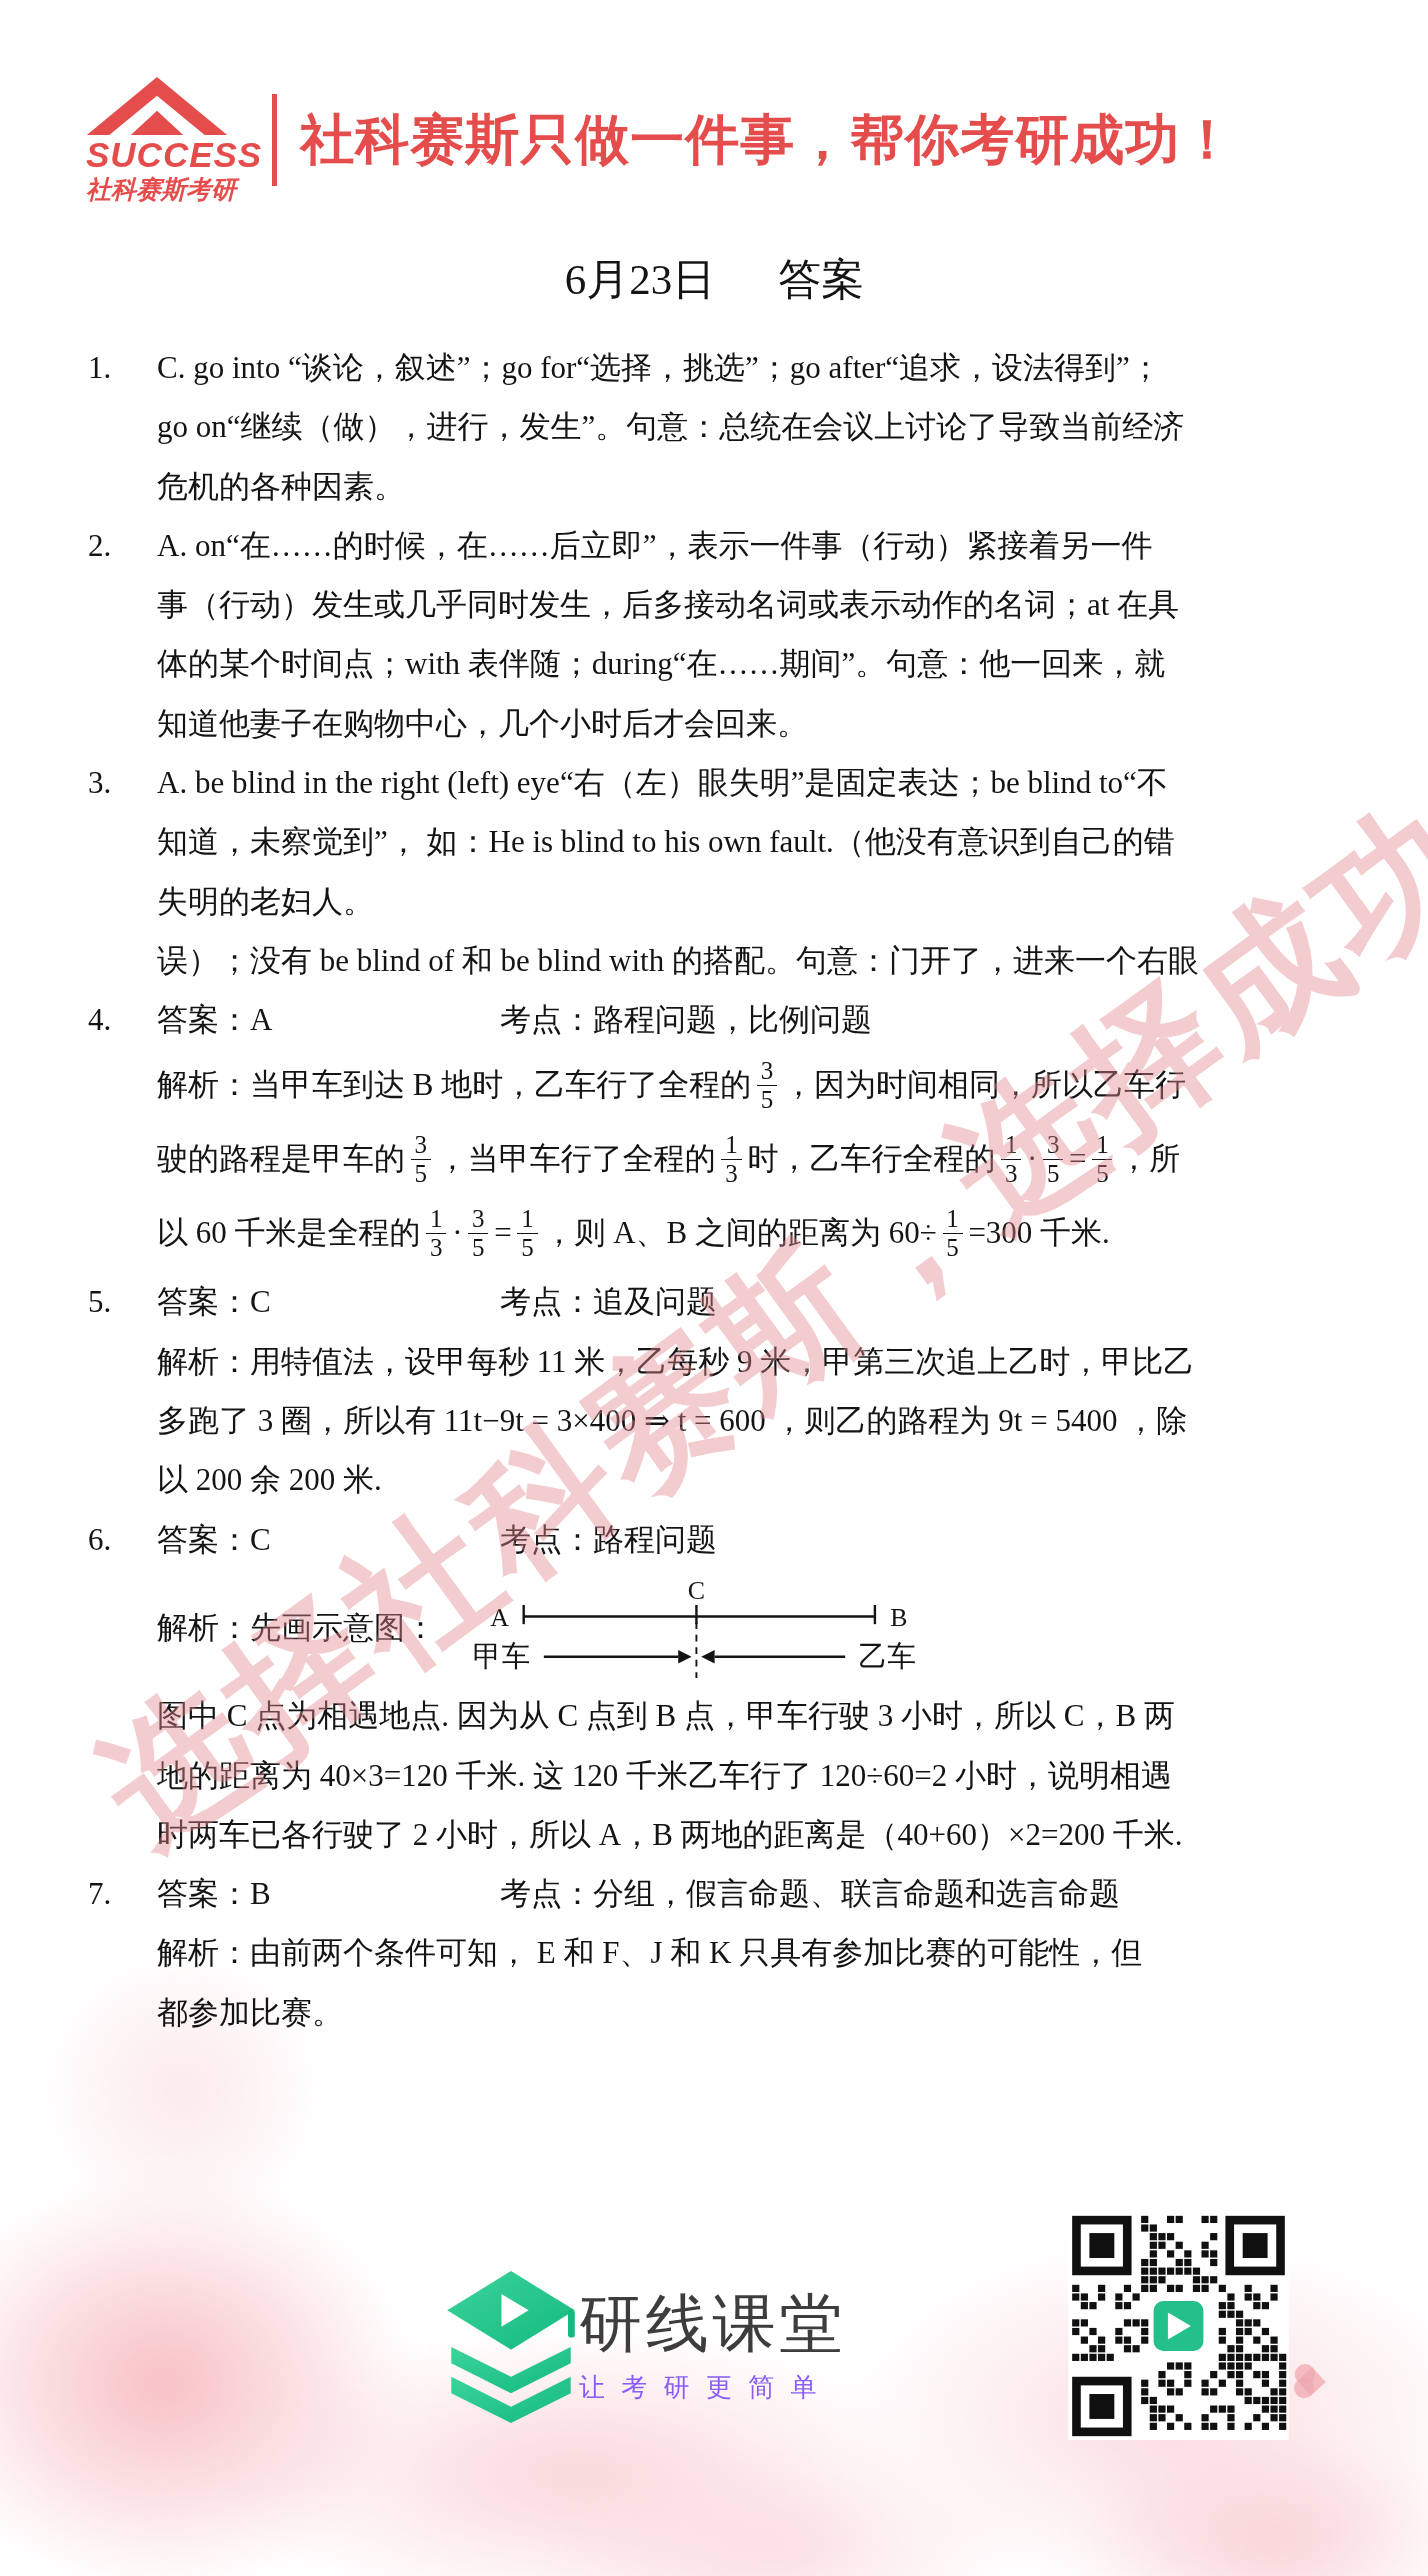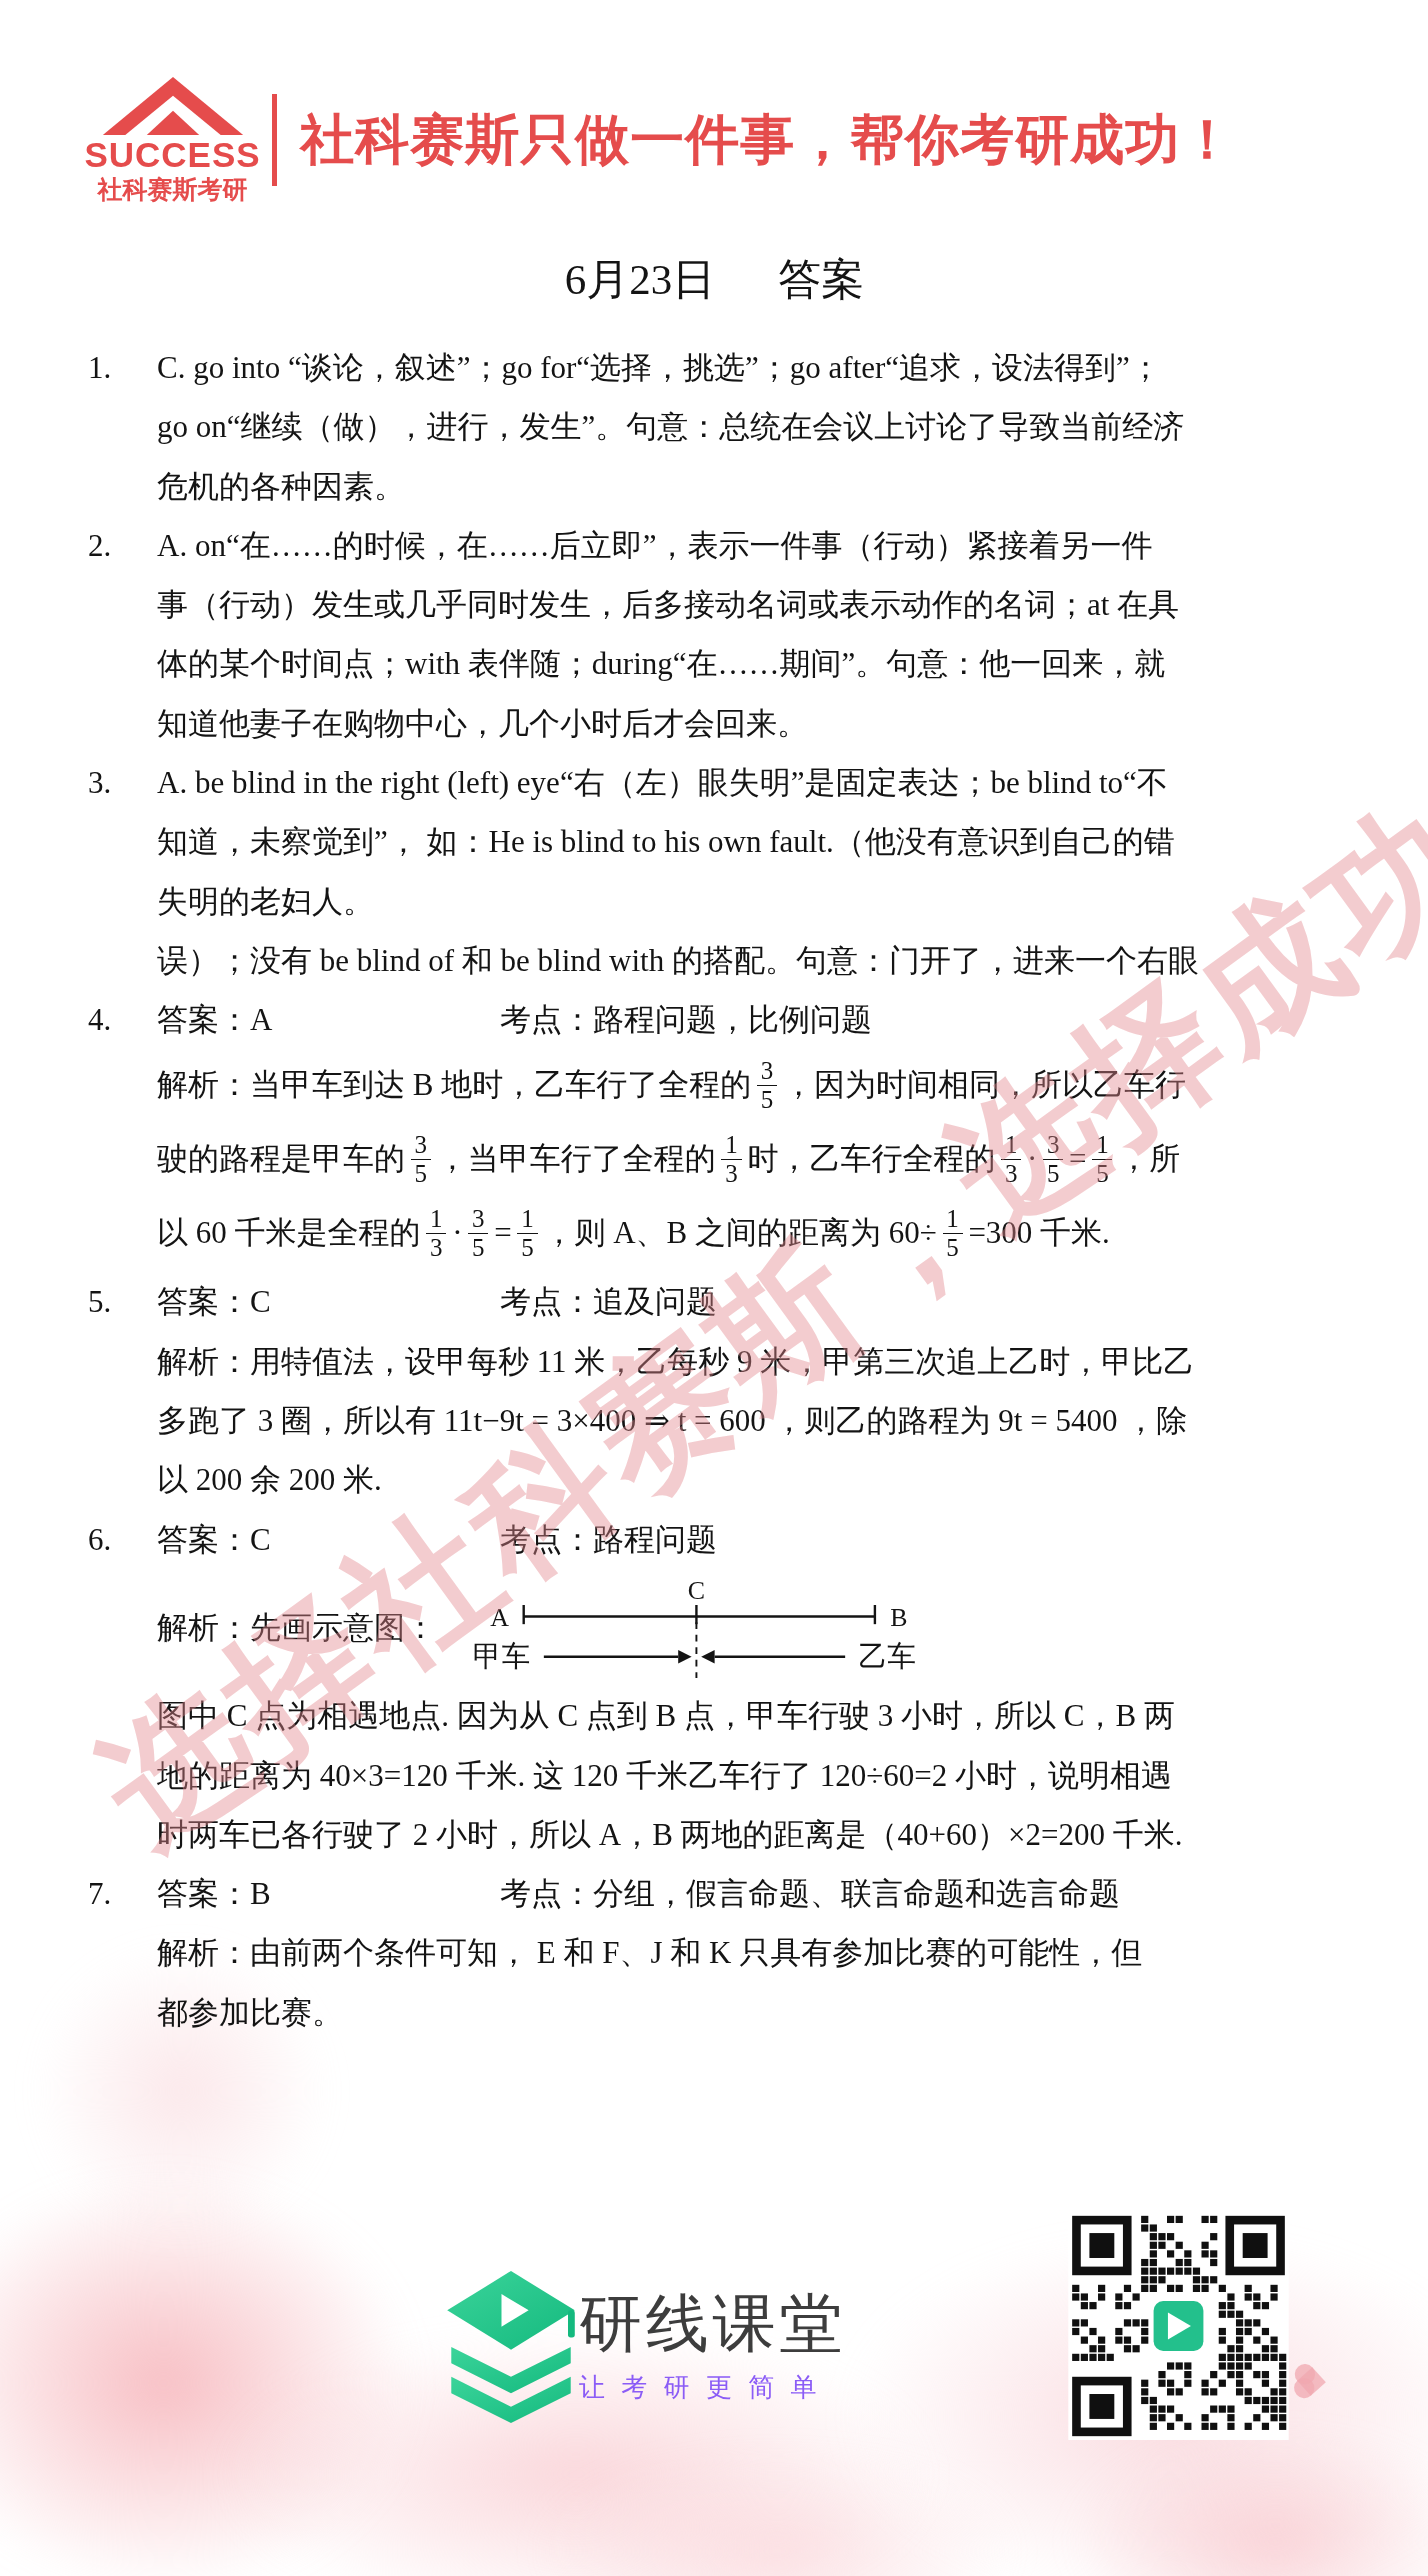--- a/index.html
+++ b/index.html
@@ -3,21 +3,21 @@
 <meta charset="utf-8">
 <style>
   html,body{margin:0;padding:0;}
   body{
     width:1429px;height:2576px;position:relative;background:#fff;
     font-family:"Liberation Serif","DejaVu Serif",serif;color:#141414;
     overflow:hidden;
   }
   
   .header{position:absolute;top:77px;left:86px;display:flex;align-items:center;z-index:3;}
-  .logo{display:flex;flex-direction:column;align-items:center;width:173px;}
+  .logo{display:flex;flex-direction:column;align-items:flex-start;width:173px;font-style:italic;}
   .logo svg{width:142px;height:58px;display:block;}
   .logo-word{font-family:"Liberation Sans","DejaVu Sans",sans-serif;font-weight:bold;font-size:35px;letter-spacing:1px;line-height:1.05;margin-top:1.9px;}
   .logo-sub{font-family:"Liberation Sans","DejaVu Sans",sans-serif;font-weight:bold;font-size:25px;line-height:1.2;}
   .divider{width:4.8px;height:92px;margin:0 23px 0 13.4px;}
   .headline{font-family:"Liberation Sans","DejaVu Sans",sans-serif;font-weight:bold;font-size:54px;letter-spacing:1px;white-space:nowrap;}
   
   .title{position:absolute;top:251px;left:0;width:100%;display:flex;justify-content:center;gap:63px;font-size:43px;z-index:3;}
   
   .list{position:absolute;top:347px;left:88px;width:1256px;z-index:3;}
   .item{display:flex;}

